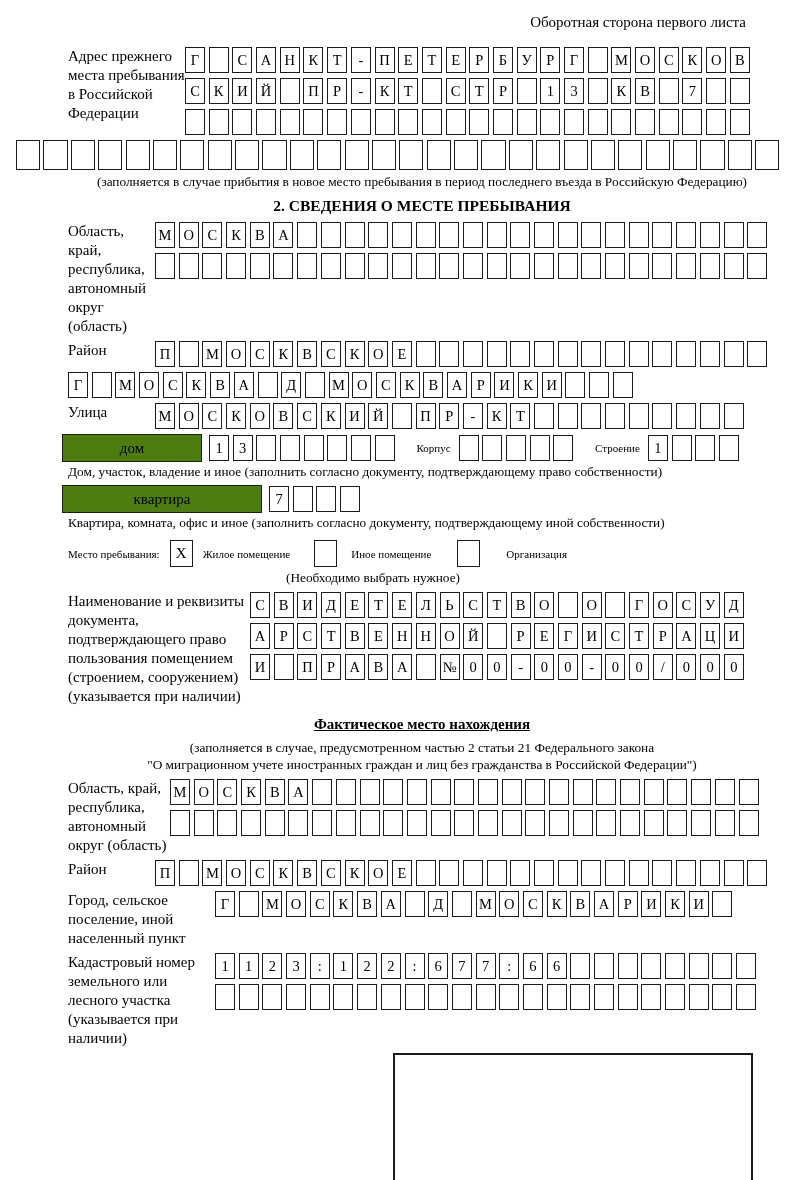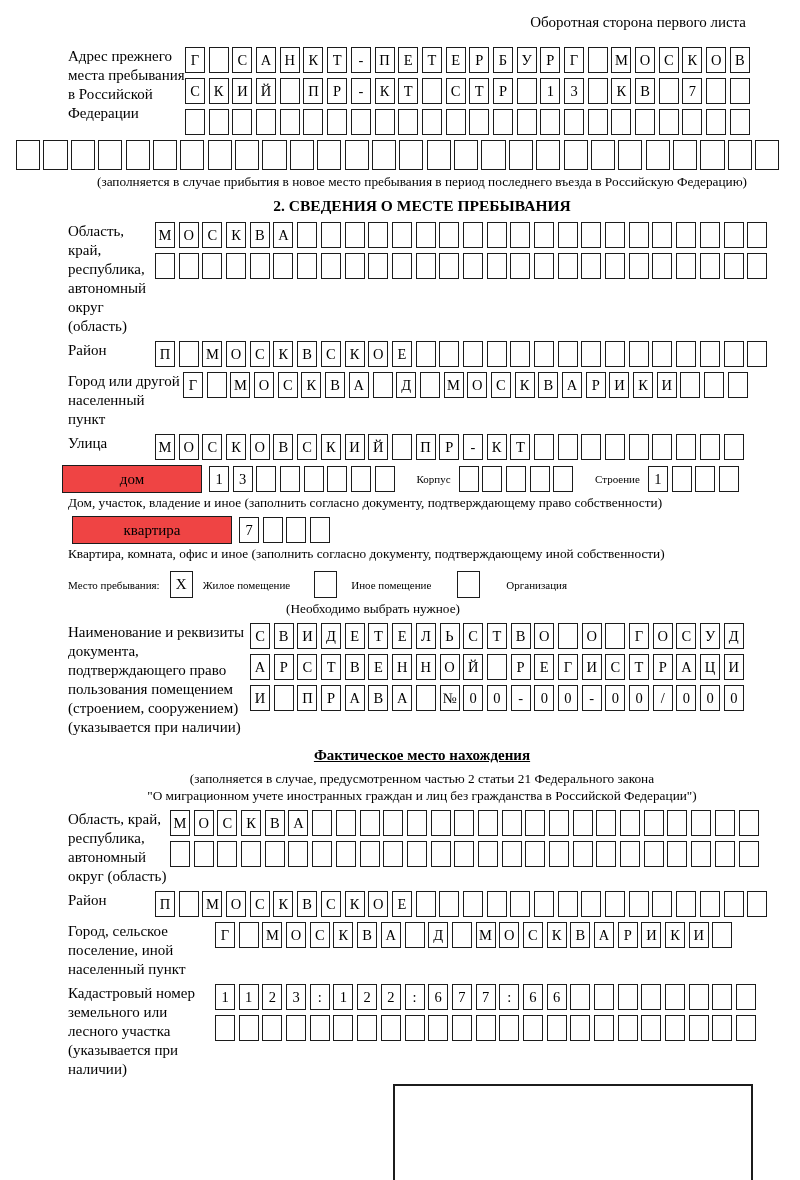--- a/index.html
+++ b/index.html
@@ -38,24 +38,24 @@
   .w87  { width: 87px; }
   .w115 { width: 115px; }
   .w102 { width: 102px; }
   .w147 { width: 147px; }
   .w182 { width: 182px; }
 
   .house-row, .apt-row { display: flex; align-items: center; margin: 2px 0 2px -6px; }
   .field-rect {
     border: 1.6px solid #1c1c1c; height: 28px; flex: none;
     display: flex; align-items: center; justify-content: center;
-    font-size: 15px; background:#ef4444;
+    font-size: 15px; background:#4d7c0f;
   }
   .house-rect { width: 140px; margin-right: 7px; }
-  .apt-rect   { width: 160px; margin-right: 7px; margin-left: 10px; }
+  .apt-rect   { width: 200px; margin-right: 7px; }
   .inline-label { font-size: 11px; flex: none; }
   .gap-l { margin-left: 18px; margin-right: 8px; }
 
   .small-note { font-size: 13.3px; line-height: 16px; margin: 1px 0 5px; }
 
   .stay-row { display: flex; align-items: center; font-size: 15px; margin-top: 9px; }
   .checkbox {
     flex: none; width: 23px; height: 27px; border: 1.6px solid #1c1c1c;
     display: inline-flex; align-items: center; justify-content: center;
     font-size: 15px; background:#fff;
@@ -282,21 +282,20 @@
         <span class="cbox"></span>
         <span class="cbox"></span>
         <span class="cbox"></span>
         <span class="cbox"></span>
         <span class="cbox"></span>
         <span class="cbox"></span>
       </div>
   </div>
 
   <div class="frow">
-    <div class="label w115">Город или другой населенный пункт</div>
     <div class="boxrow">
         <span class="cbox">Г</span>
         <span class="cbox"></span>
         <span class="cbox">М</span>
         <span class="cbox">О</span>
         <span class="cbox">С</span>
         <span class="cbox">К</span>
         <span class="cbox">В</span>
         <span class="cbox">А</span>
         <span class="cbox"></span>

